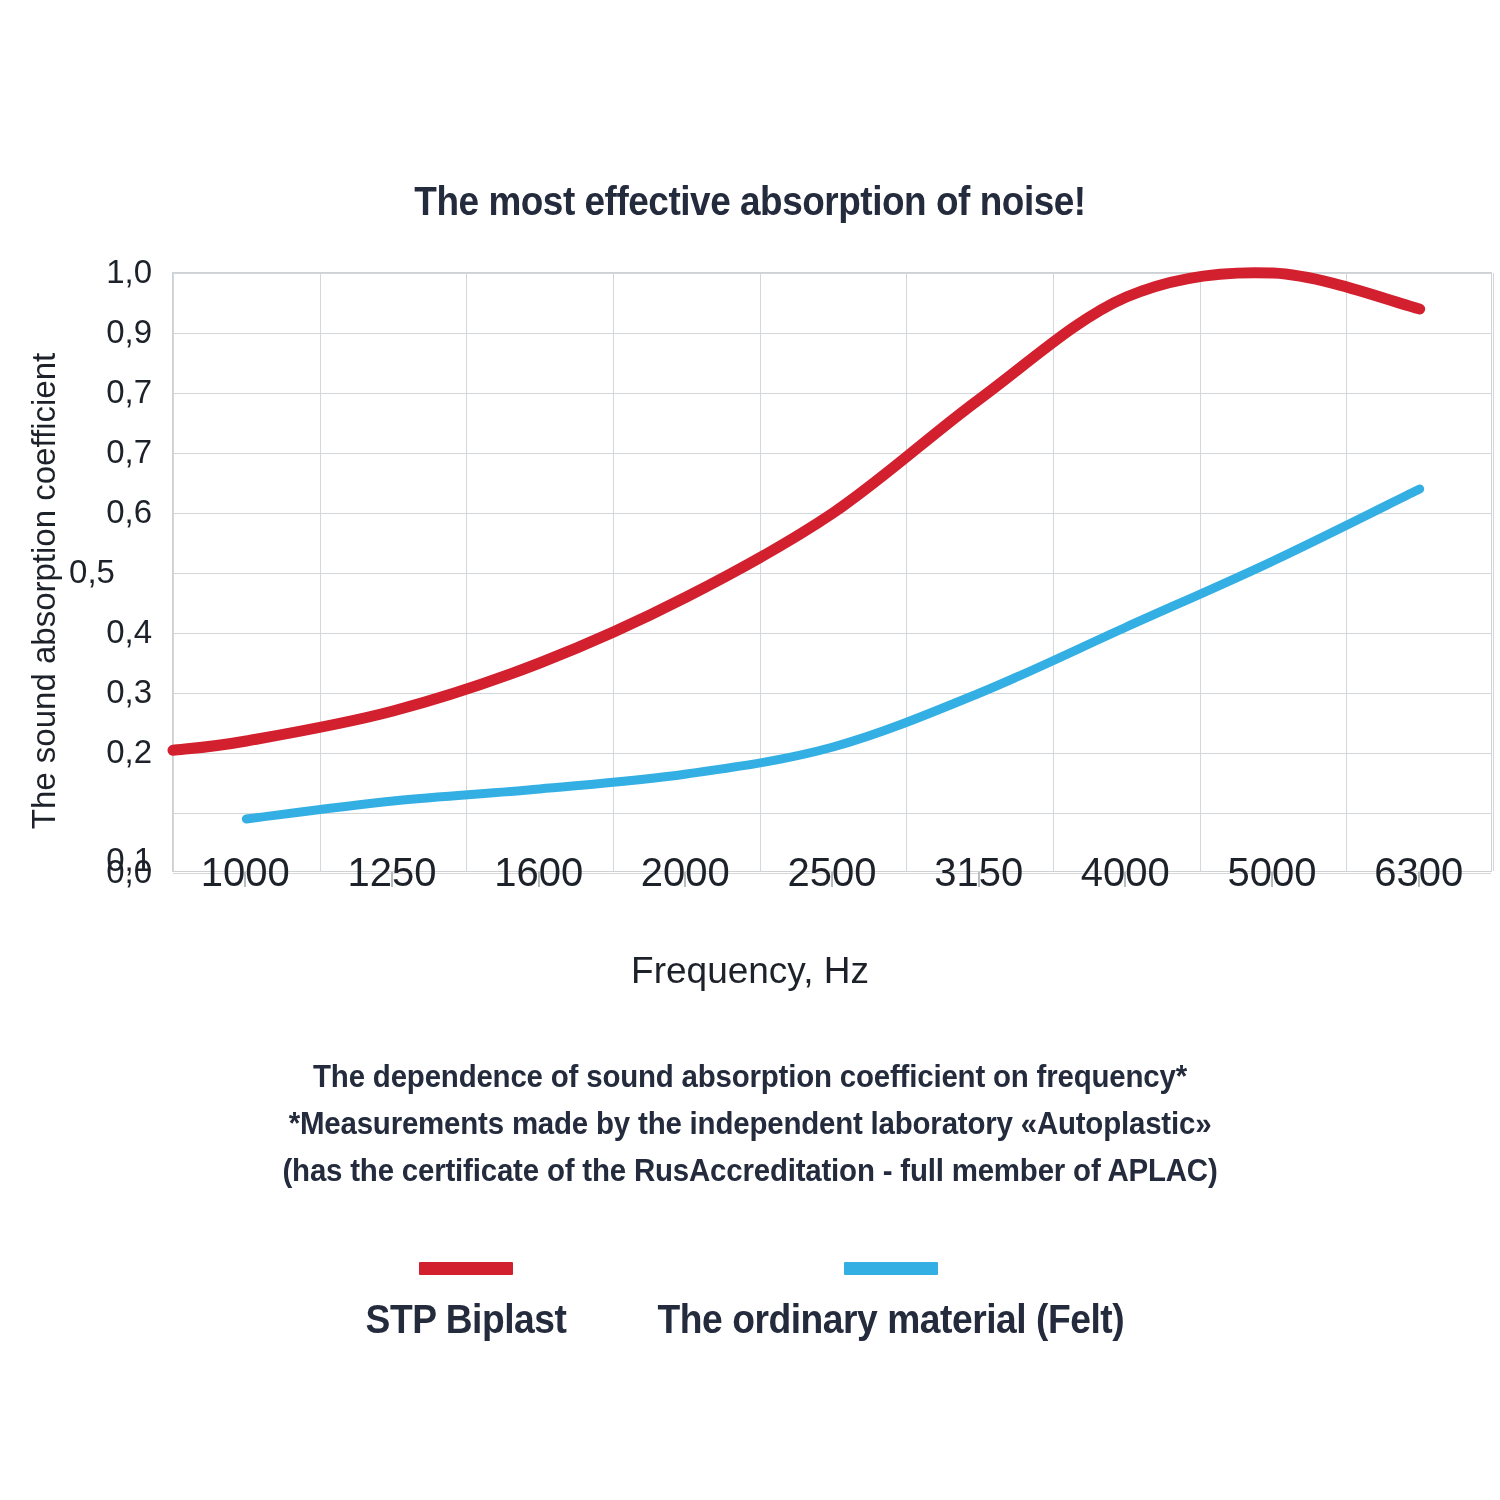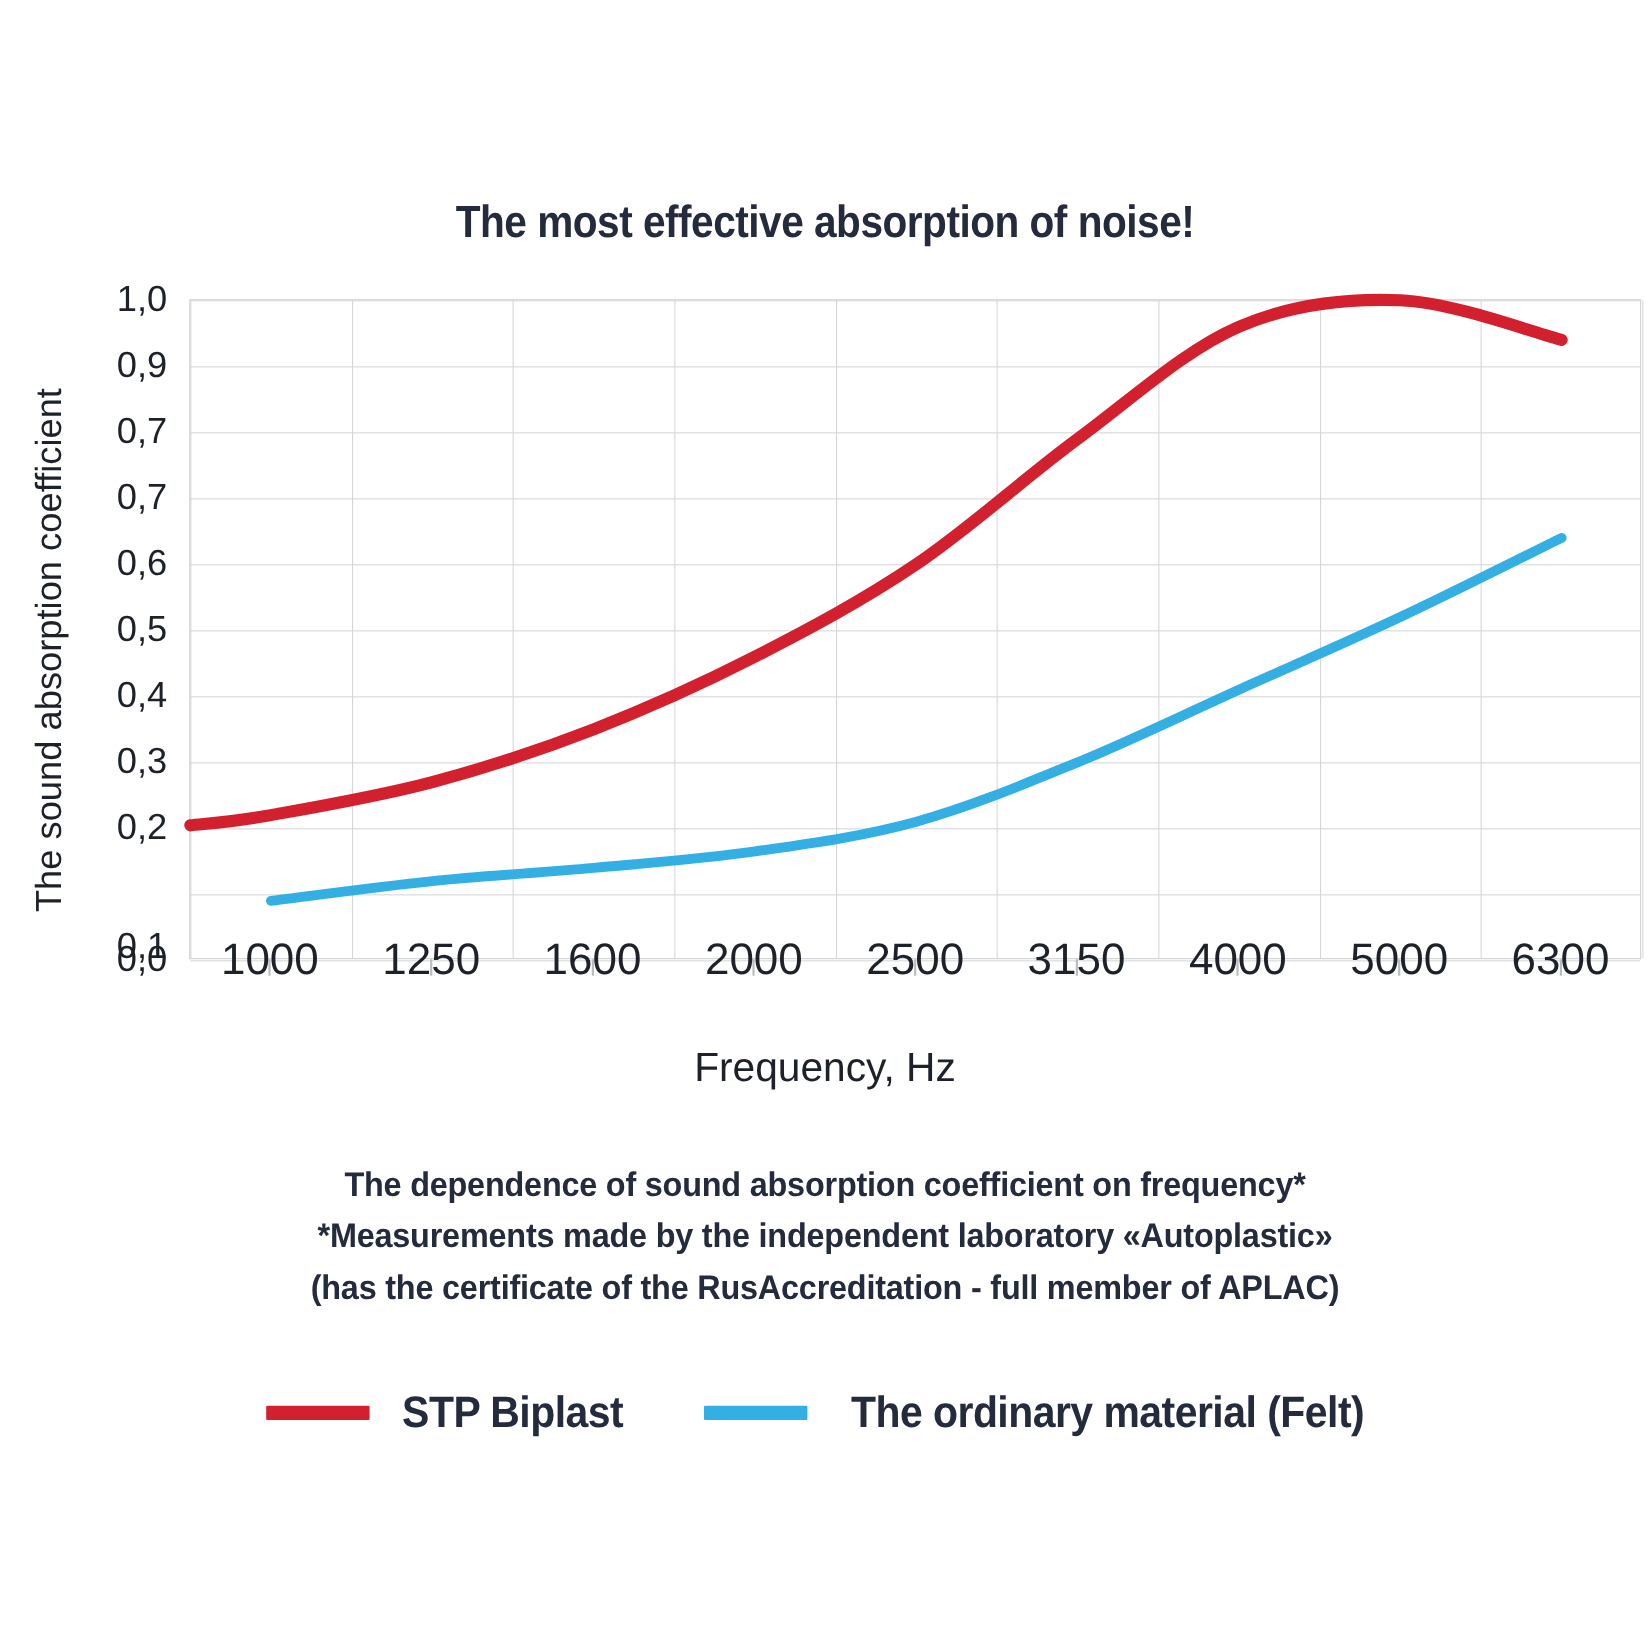--- a/index.html
+++ b/index.html
@@ -103,21 +103,21 @@
 
   
   .legend{
     position:absolute;
     left:0;top:1262px;width:1500px;
     display:flex;
     justify-content:center;
     align-items:center;
     gap:66px;
   }
-  .legend-entry{display:flex;align-items:center;gap:22px;}
+  .legend-entry{display:flex;align-items:center;gap:22px;flex-direction:column;}
   .legend-swatch{width:94px;height:13px;border-radius:1px;}
   .legend-text{
     font-size:40px;
     font-weight:bold;
     color:#242b3d;
     letter-spacing:-0.5px;
     transform:scaleX(0.93);
     white-space:nowrap;
   }
 </style>
@@ -129,21 +129,21 @@
   <div class="chart-title">The most effective absorption of noise!</div>
 
   <div class="y-axis-title">The sound absorption coefficient</div>
 
   <div id="y-ticks">
       <div class="ylabel-tick" style="top: 872px;">0,0</div>
       <div class="ylabel-tick" style="top: 812px; margin-top: 48px;">0,1</div>
       <div class="ylabel-tick" style="top: 752px;">0,2</div>
       <div class="ylabel-tick" style="top: 692px;">0,3</div>
       <div class="ylabel-tick" style="top: 632px;">0,4</div>
-      <div class="ylabel-tick" style="top: 572px;">0,5</div>
+      <div class="ylabel-tick" style="top: 572px; text-align: center;">0,5</div>
       <div class="ylabel-tick" style="top: 512px;">0,6</div>
       <div class="ylabel-tick" style="top: 452px;">0,7</div>
       <div class="ylabel-tick" style="top: 392px;">0,7</div>
       <div class="ylabel-tick" style="top: 332px;">0,9</div>
       <div class="ylabel-tick" style="top: 272px;">1,0</div>
     </div>
 
   <div class="plot-area">
     <div id="grid-h">
         <div class="gridline-h" style="top: 600px;"></div>

